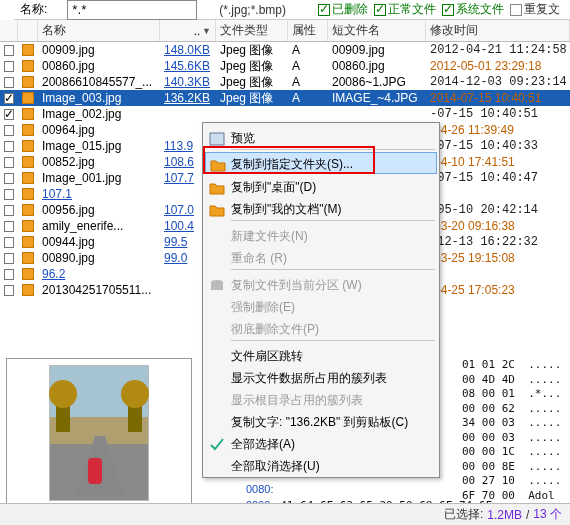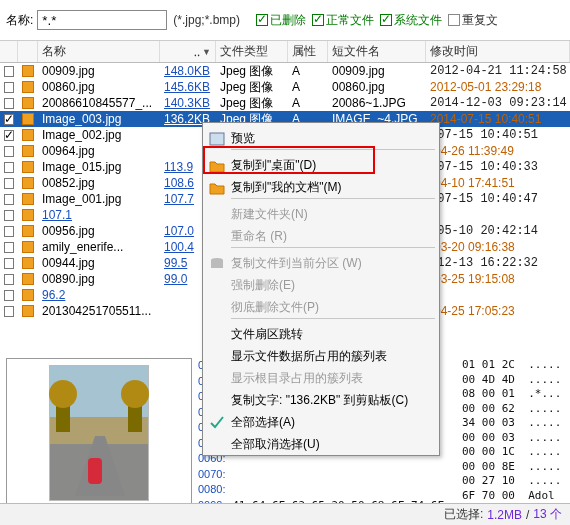--- a/index.html
+++ b/index.html
@@ -1,17 +1,17 @@
 <!DOCTYPE html>
 <html><head>
 <meta charset="utf-8">
 <style>
   * { box-sizing: border-box; margin: 0; padding: 0; font-family: "Microsoft YaHei", Arial, sans-serif; }
   body { font-size: 12px; background: #fff; width: 570px; height: 525px; overflow: hidden; position: relative; }
-  .topbar { height: 41px; display: flex; align-items: center; padding: 3px 6px; border-bottom: 1px solid #ccc; gap: 4px; }
+  .topbar { height: 20px; display: flex; align-items: center; padding: 3px 6px; border-bottom: 1px solid #ccc; gap: 20px; margin-left: 14px; }
   .topbar .label { color: #000; }
   .topbar input.name { width: 130px; height: 20px; border: 1px solid #888; padding: 0 4px; }
   .topbar .ext { color: #333; margin-left: 2px; }
   .topbar .checks { display: flex; gap: 6px; margin-left: 12px; }
   .topbar .chk { display: flex; align-items: center; gap: 2px; color: #007b00; }
   .topbar .chk.last { color: #333; }
   .chkbox { width: 12px; height: 12px; border: 1px solid #007b00; position: relative; }
   .chkbox.checked::after { content:"✓"; position:absolute; top:-3px; left:0; font-size:12px; color:#007b00; }
   .chkbox.empty { border-color:#888; }
   .gridhead { display:flex; align-items:center; height:22px; border-bottom:1px solid #bbb; background:#f7f7f7; }
@@ -59,21 +59,21 @@
   .preview .thumb .kid { position:absolute; left:38px; top:92px; width:14px; height:26px; background:#d42a3a; border-radius:4px;}
   .preview .thumb .road { position:absolute; left:25px; top:70px; width:50px; height:60px; background:#878787; clip-path: polygon(40% 0,60% 0,100% 100%,0 100%);}
   .preview .thumb .tree { position:absolute; top:28px; width:14px; height:38px; background:#7a6a00;}
   .preview .thumb .tree.l { left:6px;}
   .preview .thumb .tree.r { right:6px;}
   .preview .thumb .foliage { position:absolute; top:14px; width:28px; height:28px; border-radius:50%; background:#b08a12;}
   .preview .thumb .fol-l { left:-1px;}
   .preview .thumb .fol-r { right:-1px;}
   
   .hex { position:absolute; left:198px; top:358px; width:170px; font-family:Consolas,monospace; font-size:11px; color:#111; line-height:14.5px; white-space:pre;}
-  .hex .off { color:#1a4fc0; }
+  .hex .off { color:#1a4fc0;margin-left:48px; }
   .asc { position:absolute; left:462px; top:358px; width:104px; font-family:Consolas,monospace; font-size:11px; color:#111; line-height:14.5px; white-space:pre;}
   
   .status { position:absolute; bottom:0; left:0; right:0; height:22px; border-top:1px solid #bbb; background:#f2f2f2; display:flex; align-items:center; justify-content:flex-end; padding:0 8px; gap:4px;}
   .status span.k { color:#333; }
   .status span.v { color:#6d28d9; }
 </style>
 </head>
 <body>
 
 <div class="topbar">
@@ -350,20 +350,26 @@
   </div>
 
 <div class="context" id="context">
     <div class="mi">
       <span class="micon"><svg viewBox="0 0 16 16">
           <rect x="1" y="2" width="14" height="12" fill="#cde" stroke="#679"></rect>
         </svg></span>
       <span>预览</span>
     </div>
     <div class="sep"></div>
+    <div class="mi hover">
+      <span class="micon"><svg viewBox="0 0 16 16">
+          <path fill="#f0a020" stroke="#c77500" d="M1 4h5l2 2h7v8H1z"></path>
+        </svg></span>
+      <span>复制到指定文件夹(S)...</span>
+    </div>
     <div class="mi">
       <span class="micon"><svg viewBox="0 0 16 16">
           <path fill="#f0a020" stroke="#c77500" d="M1 4h5l2 2h7v8H1z"></path>
         </svg></span>
       <span>复制到"桌面"(D)</span>
     </div>
     <div class="mi">
       <span class="micon"><svg viewBox="0 0 16 16">
           <path fill="#f0a020" stroke="#c77500" d="M1 4h5l2 2h7v8H1z"></path>
         </svg></span>

